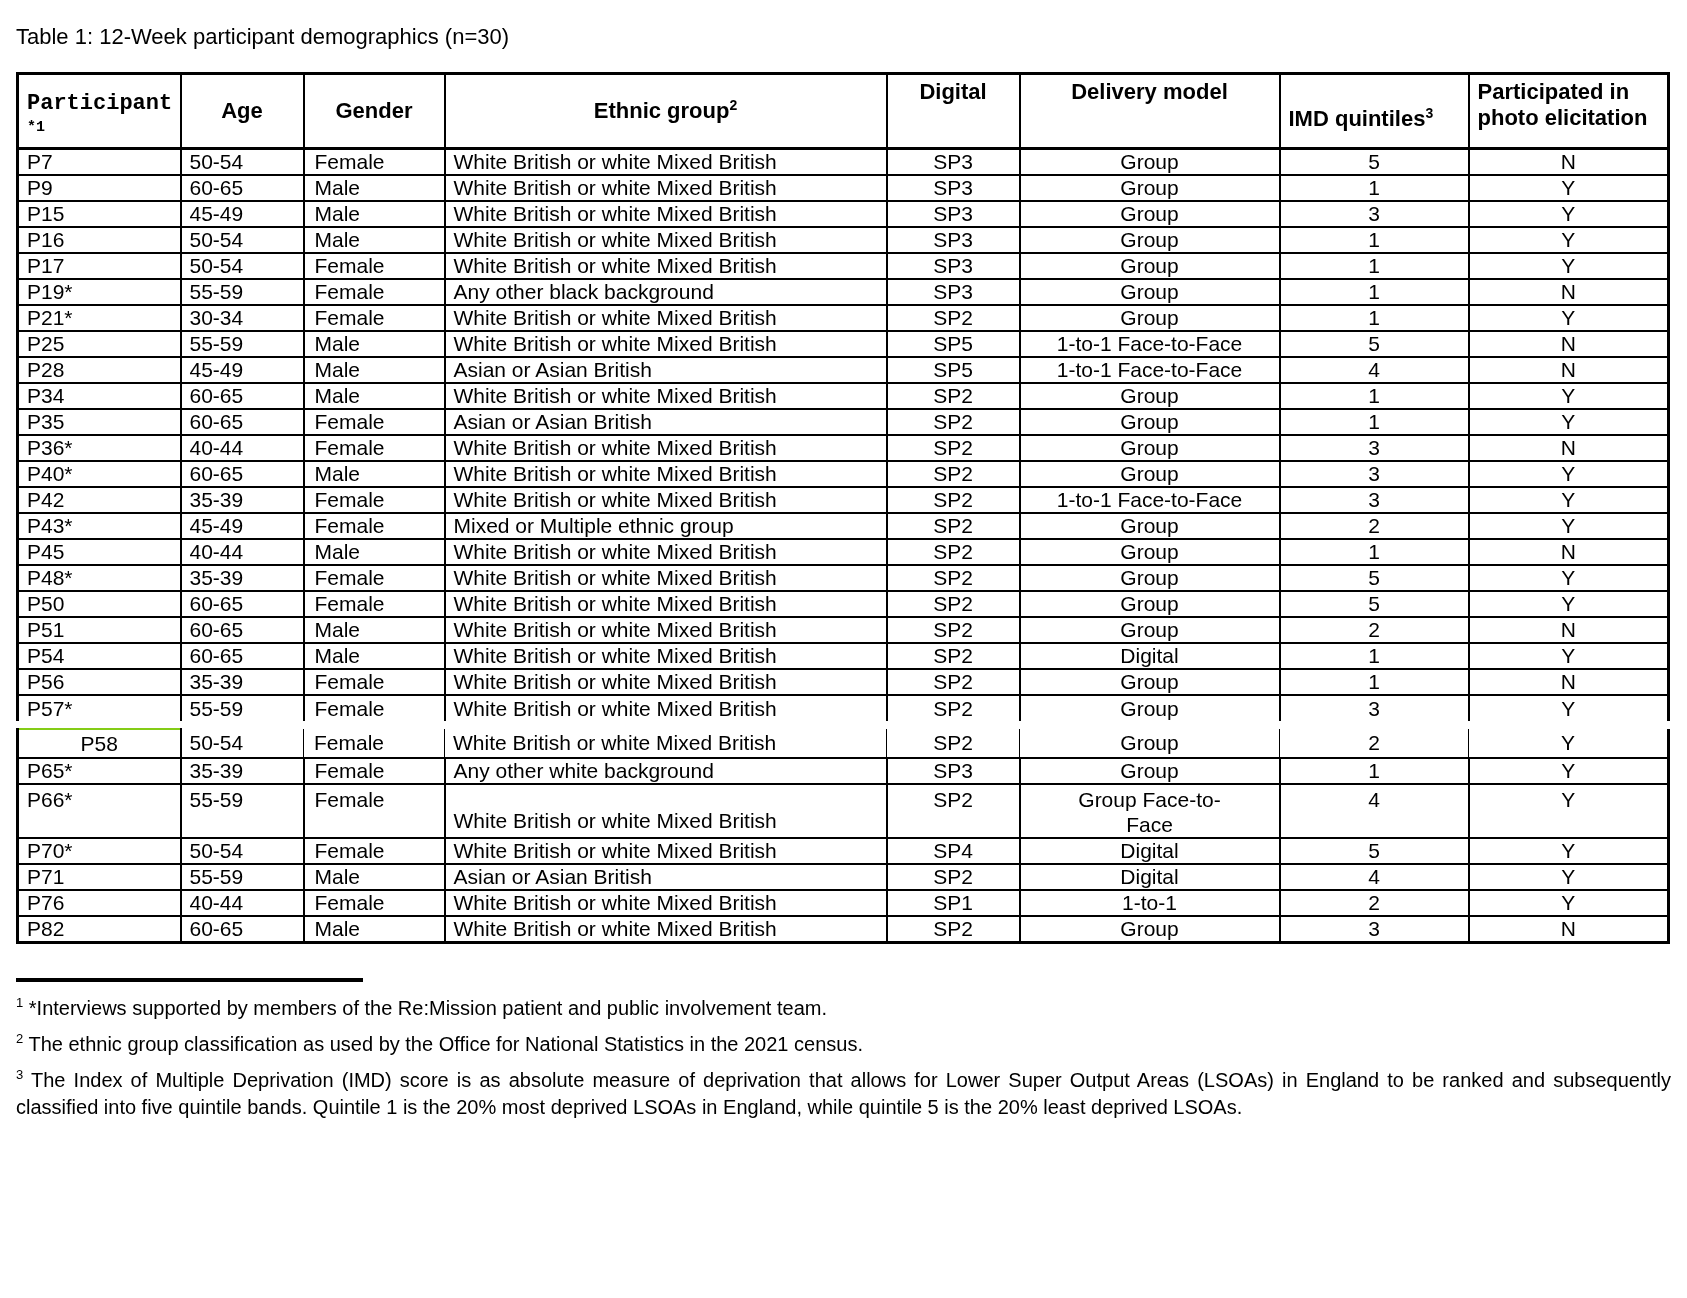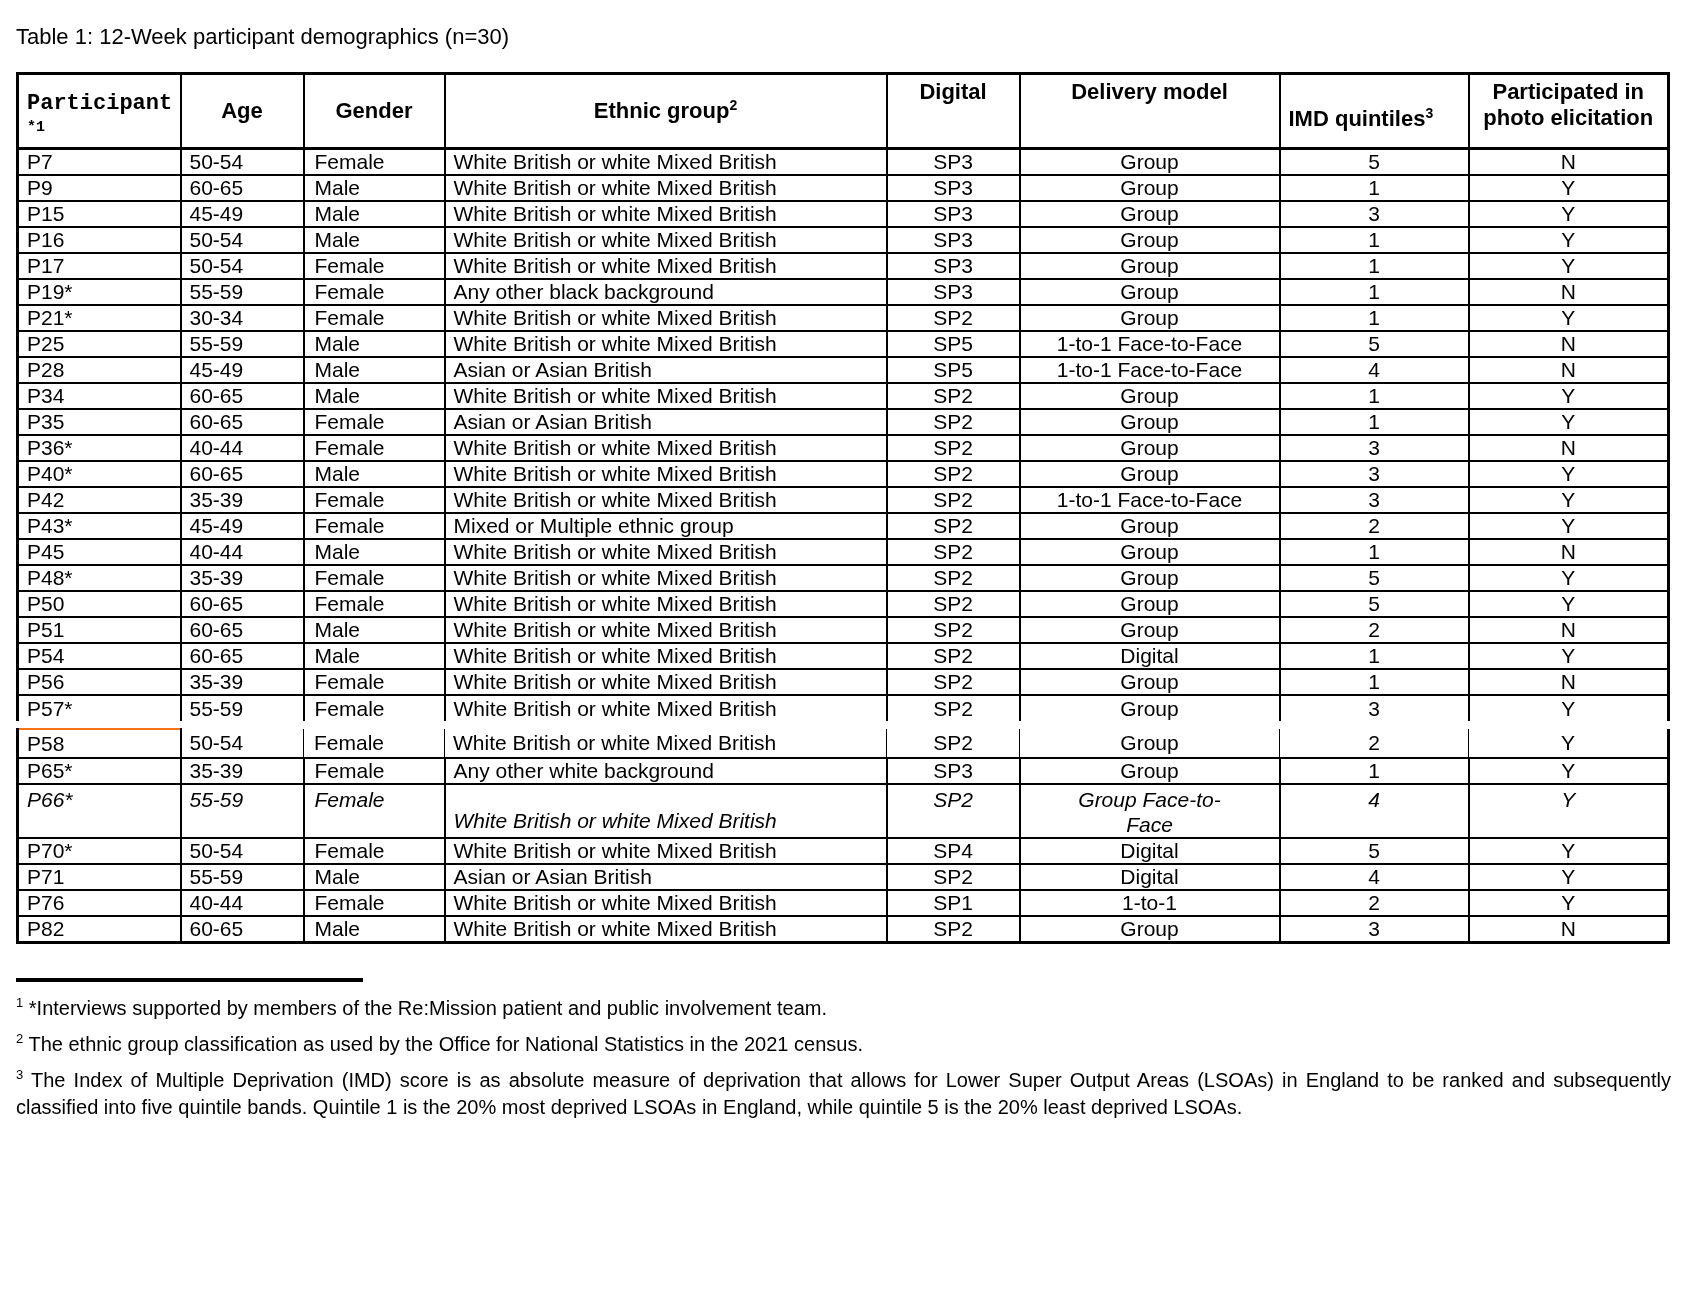--- a/index.html
+++ b/index.html
@@ -17,39 +17,39 @@
   th{border-top-width:3px;border-bottom-width:3px;}
   tr>*:first-child{border-left-width:3px;}
   tr>*:last-child{border-right-width:3px;}
   #table-b tr:last-child td{border-bottom-width:3px;}
 
   th{font-size:22px;font-weight:bold;padding:2px 8px;height:75px;
      text-align:center;vertical-align:middle;line-height:1.2;}
   th.participant{text-align:left;vertical-align:top;padding-top:16px;font-family:Liberation Mono, monospace;}
   th .hdr-note{font-size:15px;font-weight:bold;margin-top:2px;}
   th.provider,th.delivery{vertical-align:top;padding-top:4px;}
-  th.photo{vertical-align:top;text-align:center;padding-top:4px;}
+  th.photo{vertical-align:top;text-align:left;padding-top:4px;}
   th.imd{text-align:left;vertical-align:middle;padding-top:18px;}
   th sup{font-size:14px;}
 
   td{font-size:21px;padding:0 8px;height:26px;vertical-align:middle;
      white-space:nowrap;}
   td.participant,td.age,td.gender,td.ethnic{text-align:left;}
   td.gender{padding-left:10px;margin-left:8px;}
   td.provider,td.delivery,td.imd,td.photo{text-align:center;}
 
   
   tr.last-a td{border-bottom:none;}
   .pb-gap{height:7px;}
   
   tr.pb td{border-top:none;border-left-width:1px;border-right-width:1px;height:29px;}
-  tr.pb td:first-child{border-top:2px solid #f97316;border-left-width:3px;border-right-width:2px;}
+  tr.pb td:first-child{border-top:2px solid #84cc16;border-left-width:3px;border-right-width:2px;text-align:center;}
   tr.pb td:last-child{border-right-width:3px;}
   
-  tr.tall td{height:52px;vertical-align:top;padding-top:2px;white-space:normal;line-height:1.2;font-style:italic;}
+  tr.tall td{height:52px;vertical-align:top;padding-top:2px;white-space:normal;line-height:1.2;}
   tr.tall td.ethnic{vertical-align:bottom;padding-bottom:4px;}
 
   .rule{width:347px;height:4px;background:#000;margin-top:34px;}
   .footnotes{margin-top:12px;width:1655px;font-size:20px;}
   .footnote{margin:0 0 9px 0;line-height:1.32;}
   .footnote sup{font-size:13px;}
   .footnote.justify{text-align:justify;}
 </style>
 </head>
 <body>

